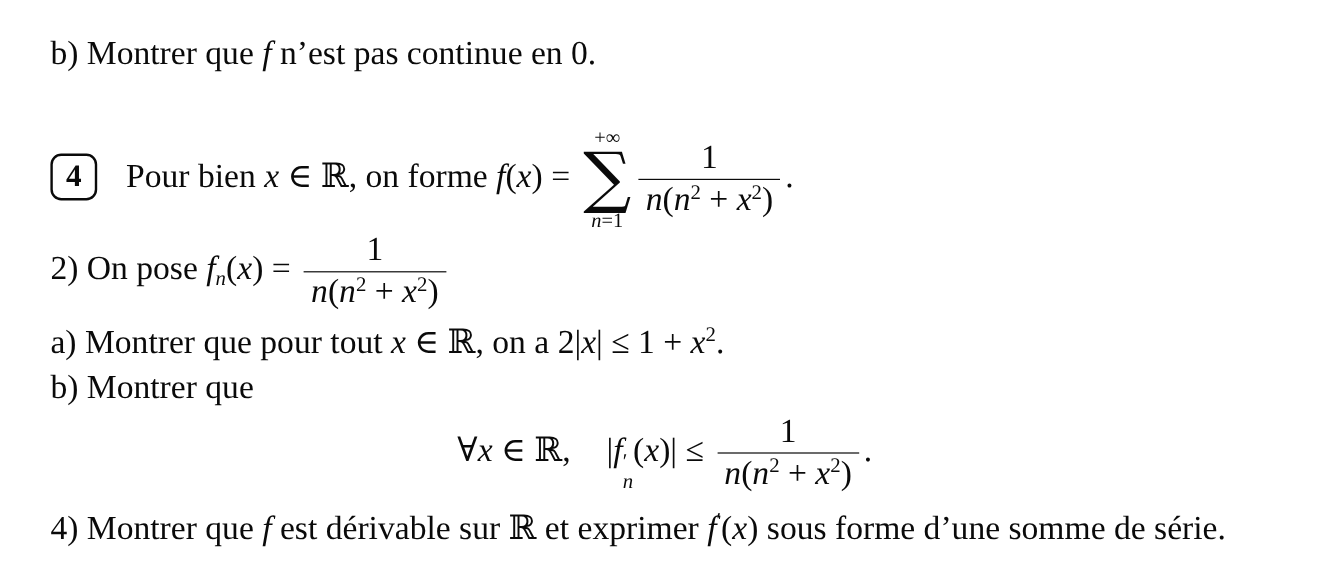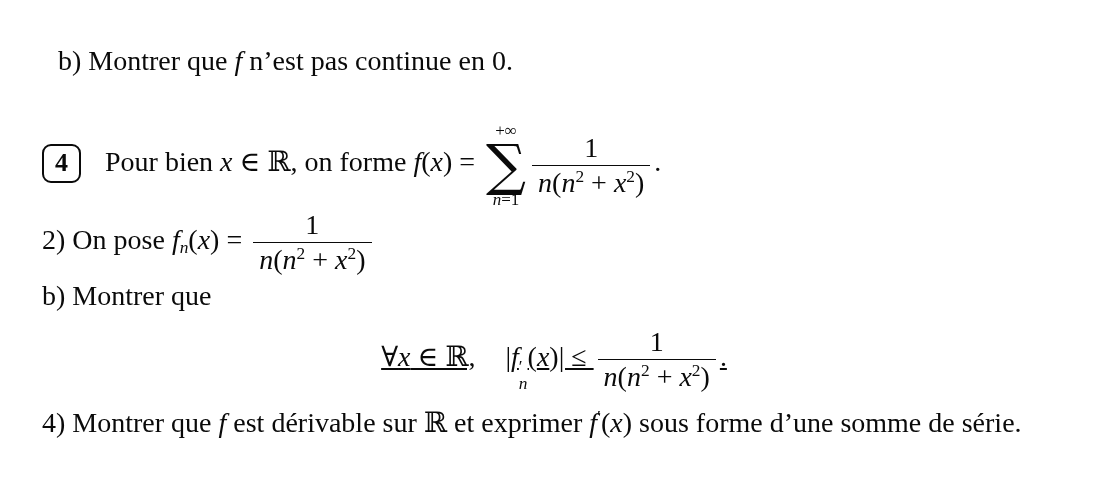--- a/index.html
+++ b/index.html
@@ -11,27 +11,27 @@
     color: #0a0a0a;
     font-family: "Liberation Serif", "DejaVu Serif", serif;
     font-size: 28px;
     line-height: 36px;
     padding: 27px 0 0 42px;
     overflow: hidden;
   }
   .line { white-space: nowrap; }
 
   
-  .l-btop    { margin: 16px; }
+  .l-btop    { margin: 0; }
   .l-ex      { margin-top: 42px; }
   .l-q1      { margin-top: 12px; }
   .l-q2      { margin-top: 0; }
   .l-qa      { margin-top: 8px; }
   .l-qb      { margin-top: 2px; }
-  .l-formula { margin-top: 12px; text-align: center; padding-right: 42px; text-decoration: underline; }
+  .l-formula { margin-top: 2px; text-align: center; padding-right: 42px; }
   .l-q4      { margin-top: 12px; }
 
   
   .s-rm { font-style: normal; }
   .s-it { font-style: italic; }
   .s-sup { font-style: normal; font-size: 0.62em; vertical-align: 0.55em; line-height: 0; }
   .s-sub { font-style: italic; font-size: 0.62em; vertical-align: -0.25em; line-height: 0; }
 
   .hspace { display: inline-block; }
 
@@ -94,20 +94,21 @@
 
   <div class="line l-ex"><span class="numbox">4</span><span class="hspace" style="width: 24px;"></span><span class="s-rm">Pour bien </span><span class="s-it">x</span><span class="s-rm"> ∈ ℝ, on forme </span><span class="s-it">f</span><span class="s-rm">(</span><span class="s-it">x</span><span class="s-rm">) = </span><span class="bigop">
         <span class="oplimit"><span class="s-rm">+∞</span></span>
         <span class="opsym">∑</span>
         <span class="oplimit"><span class="s-it">n</span><span class="s-rm">=1</span></span>
       </span><span class="frac"><span class="fnum"><span class="s-rm">1</span></span><span class="fden"><span class="s-it">n</span><span class="s-rm">(</span><span class="s-it">n</span><span class="s-sup">2</span><span class="s-rm"> + </span><span class="s-it">x</span><span class="s-sup">2</span><span class="s-rm">)</span></span></span><span class="s-rm">.</span></div>
 
 
   <div class="line l-q2"><span class="s-rm">2) On pose </span><span class="s-it">f</span><span class="s-sub">n</span><span class="s-rm">(</span><span class="s-it">x</span><span class="s-rm">) = </span><span class="frac"><span class="fnum"><span class="s-rm">1</span></span><span class="fden"><span class="s-it">n</span><span class="s-rm">(</span><span class="s-it">n</span><span class="s-sup">2</span><span class="s-rm"> + </span><span class="s-it">x</span><span class="s-sup">2</span><span class="s-rm">)</span></span></span></div>
 
+  <div class="line l-qa"><span class="s-rm">a) Montrer que pour tout </span><span class="s-it">x</span><span class="s-rm"> ∈ ℝ, on a 2|</span><span class="s-it">x</span><span class="s-rm">| ≤ 1 + </span><span class="s-it">x</span><span class="s-sup">2</span><span class="s-rm">.</span></div>
 
   <div class="line l-qb"><span class="s-rm">b) Montrer que</span></div>
 
   <div class="line l-formula"><span class="s-rm">∀</span><span class="s-it">x</span><span class="s-rm"> ∈ ℝ,</span><span class="hspace" style="width: 30px;"></span><span class="s-rm">|</span><span class="s-it">f</span><span class="supsub">
         <span class="ss-sup">′</span>
         <span class="ss-sub">n</span>
       </span><span class="s-rm">(</span><span class="s-it">x</span><span class="s-rm">)| ≤ </span><span class="frac"><span class="fnum"><span class="s-rm">1</span></span><span class="fden"><span class="s-it">n</span><span class="s-rm">(</span><span class="s-it">n</span><span class="s-sup">2</span><span class="s-rm"> + </span><span class="s-it">x</span><span class="s-sup">2</span><span class="s-rm">)</span></span></span><span class="s-rm">.</span></div>
 
   <div class="line l-q4"><span class="s-rm">4) Montrer que </span><span class="s-it">f</span><span class="s-rm"> est dérivable sur ℝ et exprimer </span><span class="s-it">f</span><span class="s-sup">′</span><span class="s-rm">(</span><span class="s-it">x</span><span class="s-rm">) sous forme d’une somme de série.</span></div>
 </div>

